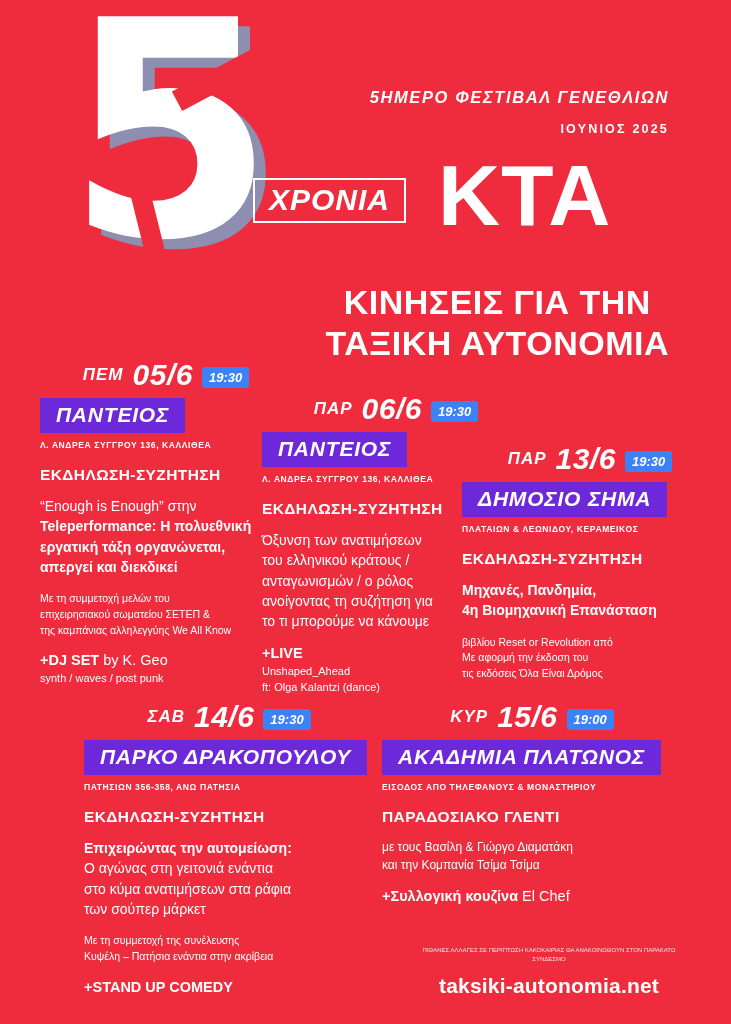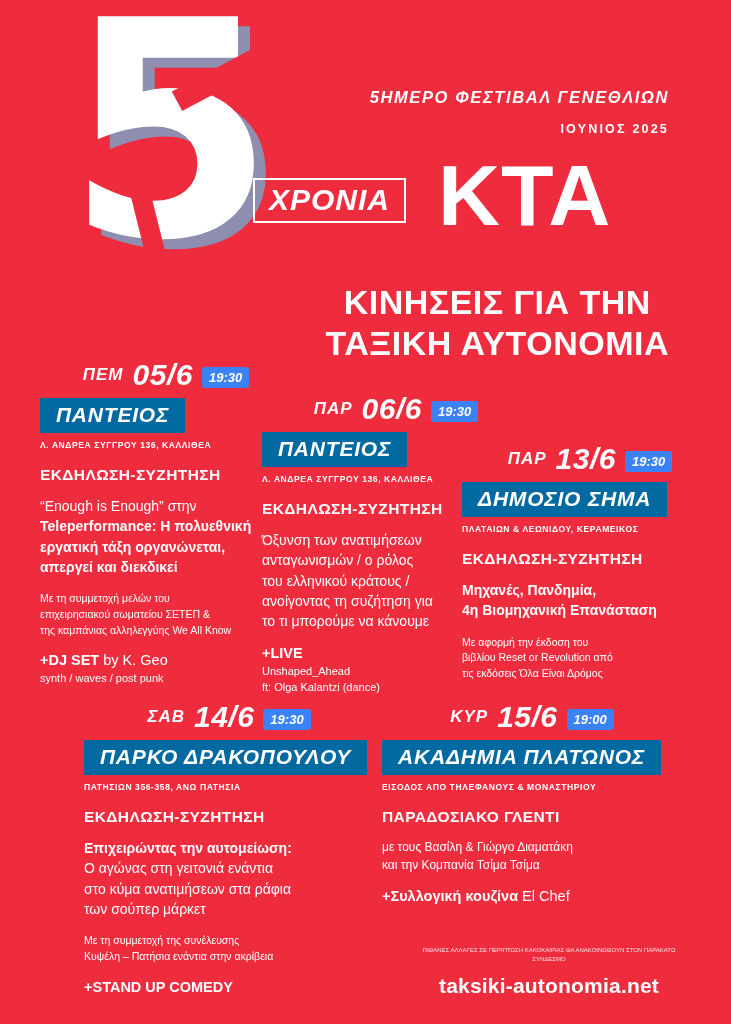--- a/index.html
+++ b/index.html
@@ -138,21 +138,21 @@
     font-size: 30px; font-weight: bold; font-style: italic; letter-spacing: .5px;
   }
   .ev-time {
     font-size: 13px; font-weight: bold; font-style: italic;
     background: #3b82f6; color: #ffffff;
     padding: 3px 7px 3px 7px; border-radius: 3px;
     position: relative; top: 2px;
   }
   .ev-venue {
     display: inline-block;
-    background: #0369a1;
+    background: #6d28d9;
     color: #ffffff;
     font-size: 21px;
     font-weight: bold;
     font-style: italic;
     letter-spacing: .8px;
     padding: 5px 16px 6px 16px;
     margin-top: 6px;
   }
   .ev-addr {
     color: #ffffff;
@@ -278,22 +278,22 @@
     <div class="ev-dateline">
       <span class="ev-day">ΠΑΡ</span>
       <span class="ev-date">06/6</span>
       <span class="ev-time">19:30</span>
     </div>
     <div><span class="ev-venue">ΠΑΝΤΕΙΟΣ</span></div>
     <div class="ev-addr">Λ. ΑΝΔΡΕΑ ΣΥΓΓΡΟΥ 136, ΚΑΛΛΙΘΕΑ</div>
     <div class="ev-type">ΕΚΔΗΛΩΣΗ-ΣΥΖΗΤΗΣΗ</div>
     <div class="ev-desc">
       <div>Όξυνση των ανατιμήσεων</div>
+      <div>του ελληνικού κράτους /</div>
       <div>ανταγωνισμών / ο ρόλος</div>
-      <div>του ελληνικού κράτους /</div>
       <div>ανοίγοντας τη συζήτηση για</div>
       <div>το τι μπορούμε να κάνουμε</div>
     </div>
     <div class="ev-extra">
       <span>+LIVE</span>
       <div class="ev-extra-sub">
         <div>Unshaped_Ahead</div>
         <div>ft: Olga Kalantzi (dance)</div>
       </div>
     </div>
@@ -306,22 +306,22 @@
       <span class="ev-time">19:30</span>
     </div>
     <div><span class="ev-venue">ΔΗΜΟΣΙΟ ΣΗΜΑ</span></div>
     <div class="ev-addr">ΠΛΑΤΑΙΩΝ &amp; ΛΕΩΝΙΔΟΥ, ΚΕΡΑΜΕΙΚΟΣ</div>
     <div class="ev-type">ΕΚΔΗΛΩΣΗ-ΣΥΖΗΤΗΣΗ</div>
     <div class="ev-desc">
       <div style="font-weight:bold">Μηχανές, Πανδημία,</div>
       <div style="font-weight:bold">4η Βιομηχανική Επανάσταση</div>
     </div>
     <div class="ev-note">
+      <div>βιβλίου Reset or Revolution από</div>
       <div>Με αφορμή την έκδοση του</div>
-      <div>βιβλίου Reset or Revolution από</div>
       <div>τις εκδόσεις Όλα Είναι Δρόμος</div>
     </div>
   </div>
 
   <div class="ev" id="ev4">
     <div class="ev-dateline">
       <span class="ev-day">ΣΑΒ</span>
       <span class="ev-date">14/6</span>
       <span class="ev-time">19:30</span>
     </div>

